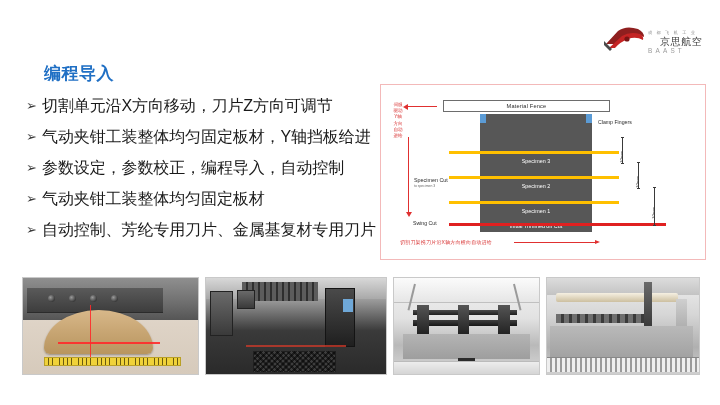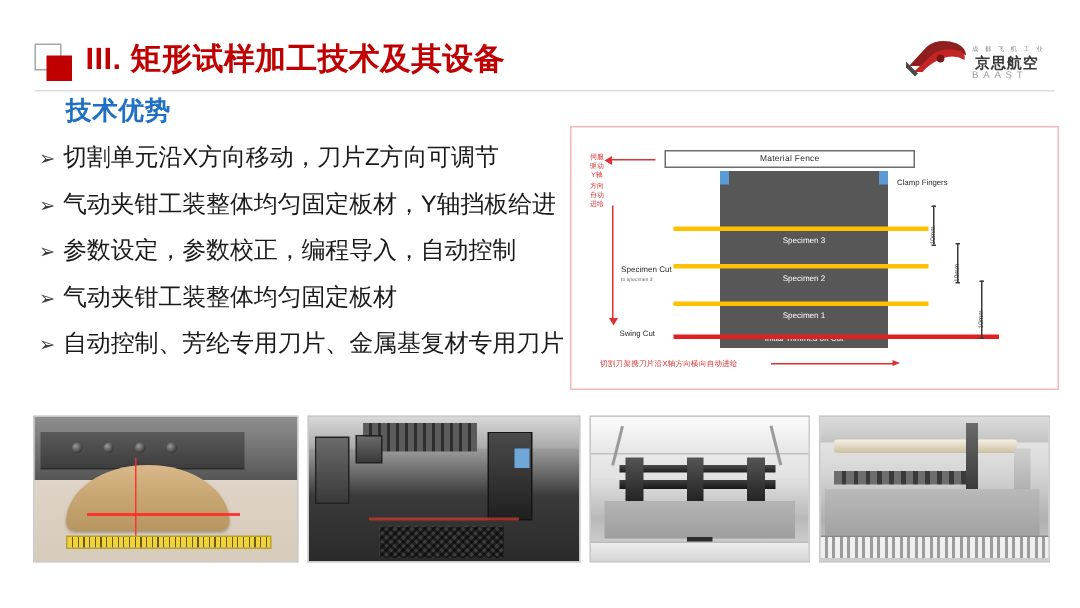--- a/index.html
+++ b/index.html
@@ -64,23 +64,23 @@
   .brand-cn {
     position: absolute;
     left: 44px; top: 4px;
     font-size: 4.2px;
     color: #8a8a8a;
     letter-spacing: 1.6px;
     white-space: nowrap;
   }
   .brand-name {
     position: absolute;
-    left: 46px; top: 9px;
+    left: 56px; top: 9px;
     font-size: 10px;
-    font-weight: 700;
+    font-weight: 400;
     color: #3a3a3a;
     letter-spacing: 0.6px;
     white-space: nowrap;
   }
   .brand-sub {
     position: absolute;
     left: 44px; top: 21px;
     font-size: 6.4px;
     color: #9a9a9a;
     letter-spacing: 3.2px;
@@ -520,42 +520,34 @@
     width: 100%; height: 16%;
     background: repeating-linear-gradient(90deg,#efefef 0 3px,#9b9b9b 3px 5px);
     border-top: 0.6px solid #888;
   }
 </style>
 </head>
 <body>
 
 <div class="slide">
 
-  <div class="title-row">
-    <div class="title-marker">
-      <div class="sq-outline"></div>
-      <div class="sq-fill"></div>
-    </div>
-    <div class="title-text">III. 矩形试样加工技术及其设备</div>
-    <div class="title-rule"></div>
-  </div>
 
   <div class="brand">
     <svg width="42" height="30" viewBox="0 0 42 30">
       <path d="M2 18 L14 5 Q22 -1 34 3 Q40 6 40 11 Q34 7 26 9 Q18 11 12 18 Z" fill="#8f1f1f"></path>
       <path d="M5 22 L18 10 Q26 5 36 8 Q40 10 39 14 Q32 10 24 13 Q16 16 11 22 Z" fill="#c42424"></path>
       <path d="M0 15 L8 23 L6 25 L0 19 Z" fill="#4a4a4a"></path>
       <circle cx="23" cy="13" r="2.6" fill="#7a1515"></circle>
     </svg>
     <div class="brand-cn">成 都 飞 机 工 业</div>
     <div class="brand-name">京思航空</div>
     <div class="brand-sub">BAAST</div>
   </div>
 
-  <div class="section-heading">技术优势</div>
+  <div class="section-heading">编程导入</div>
 
   <div class="bullets">
     <div class="bullet">
       <span class="bullet-marker">➢</span>
       <span class="bullet-text">切割单元沿X方向移动，刀片Z方向可调节</span>
     </div>
     <div class="bullet">
       <span class="bullet-marker">➢</span>
       <span class="bullet-text">气动夹钳工装整体均匀固定板材，Y轴挡板给进</span>
     </div>

